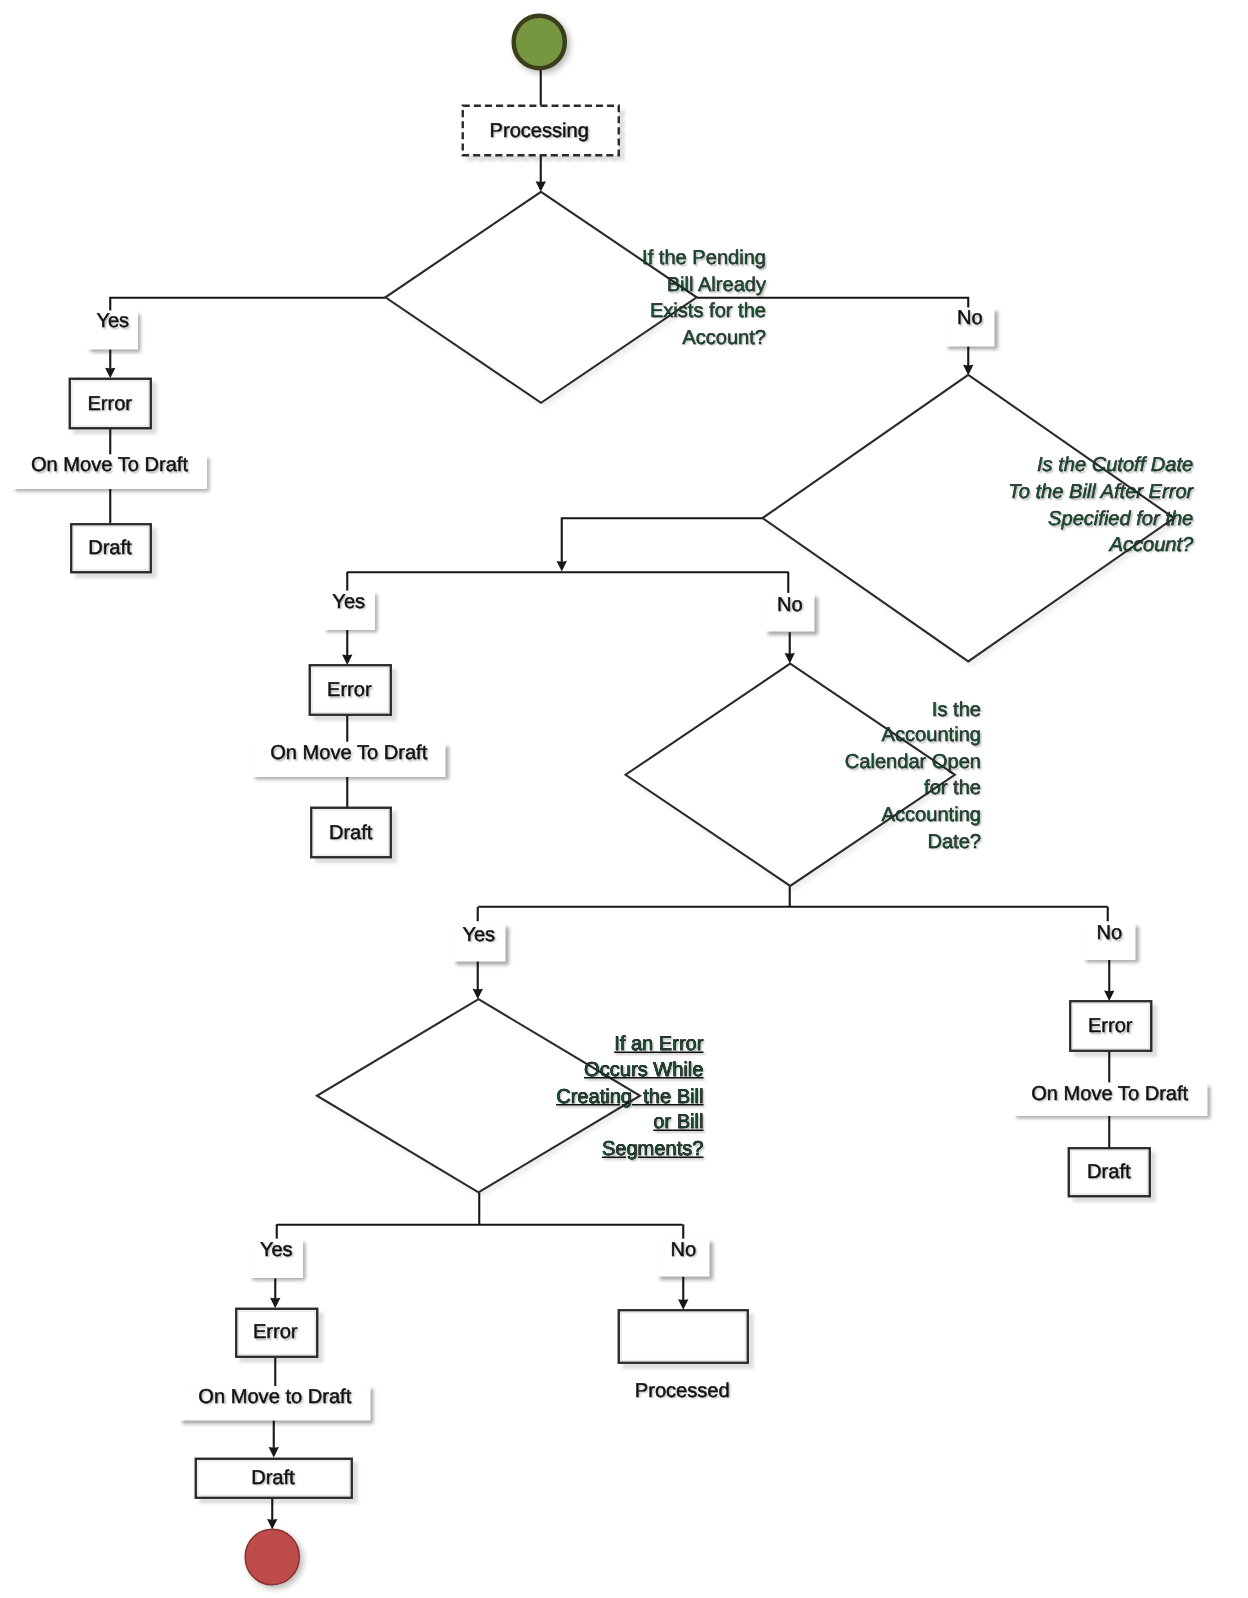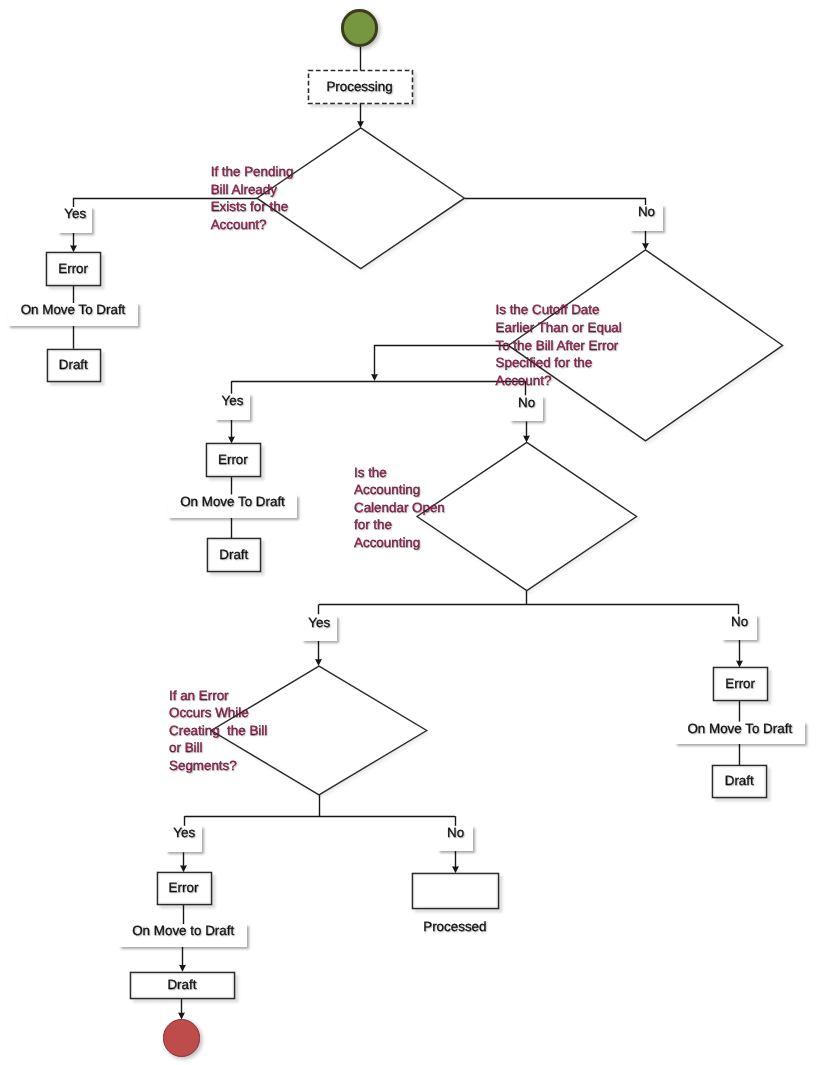--- a/index.html
+++ b/index.html
@@ -51,23 +51,23 @@
     line-height: 1;
     white-space: nowrap;
     text-shadow: 1px 1px 1.4px rgba(0,0,0,0.34);
     -webkit-text-stroke: 0.3px #0f1012;
   }
   .diamond-text {
     -webkit-font-smoothing: antialiased;
     -moz-osx-font-smoothing: grayscale;
     font-smooth: always;
     position: absolute;
-    text-align: left;
+    text-align: right;
     font-size: 13.4px;
-    color: #be185d;
+    color: #14532d;
     white-space: pre;
     text-shadow: 1px 1px 1.4px rgba(0,0,0,0.34);
     -webkit-text-stroke: 0.3px #0f1012;
     pointer-events: none;
   }
   .circ {
     border-radius: 50%;
     box-shadow: 2px 2px 4px rgba(0,0,0,0.28);
   }
 </style>
@@ -260,53 +260,53 @@
     </div>
     <div class="node celltext" style="left: 46.2px; top: 252.2px; width: 53.9px; height: 32.3px;">
       <span class="txt">Error</span>
     </div>
     <div class="node edge-label" style="left: 8.1px; top: 303px; width: 129.8px; height: 22.6px;">
       <span class="txt">On Move To Draft</span>
     </div>
     <div class="node celltext" style="left: 46.7px; top: 348.7px; width: 53.2px; height: 32.2px;">
       <span class="txt">Draft</span>
     </div>
-    <div class="diamond-text" style="left: 495.5px; top: 301.4px; width: 300px; line-height: 17.6px;"><div>Is the Cutoff Date</div><div>Earlier Than or Equal</div><div>To the Bill After Error</div><div>Specified for the</div><div>Account?</div></div>
+    <div class="diamond-text" style="left: 495.5px; top: 301.4px; width: 300px; line-height: 17.6px; font-style: italic;"><div>Is the Cutoff Date</div><div>To the Bill After Error</div><div>Specified for the</div><div>Account?</div></div>
     <div class="node edge-label" style="left: 214.75px; top: 393.65px; width: 35.5px; height: 25.9px;">
       <span class="txt">Yes</span>
     </div>
     <div class="node edge-label" style="left: 510.05px; top: 396.3px; width: 33.1px; height: 25.2px;">
       <span class="txt">No</span>
     </div>
     <div class="node celltext" style="left: 205.9px; top: 443.4px; width: 54px; height: 32.6px;">
       <span class="txt">Error</span>
     </div>
     <div class="node edge-label" style="left: 167.55px; top: 494.5px; width: 129.9px; height: 23.4px;">
       <span class="txt">On Move To Draft</span>
     </div>
     <div class="node celltext" style="left: 207.2px; top: 538.3px; width: 53.2px; height: 32.6px;">
       <span class="txt">Draft</span>
     </div>
-    <div class="diamond-text" style="left: 354px; top: 463.7px; width: 300px; line-height: 17.6px;"><div>Is the</div><div>Accounting</div><div>Calendar Open</div><div>for the</div><div>Accounting</div></div>
+    <div class="diamond-text" style="left: 354px; top: 463.7px; width: 300px; line-height: 17.6px;"><div>Is the</div><div>Accounting</div><div>Calendar Open</div><div>for the</div><div>Accounting</div><div>Date?</div></div>
     <div class="node edge-label" style="left: 301.75px; top: 615.85px; width: 34.9px; height: 24.7px;">
       <span class="txt">Yes</span>
     </div>
     <div class="node edge-label" style="left: 722.15px; top: 615.35px; width: 34.9px; height: 24.7px;">
       <span class="txt">No</span>
     </div>
     <div class="node celltext" style="left: 713.3px; top: 667.4px; width: 53.7px; height: 33px;">
       <span class="txt">Error</span>
     </div>
     <div class="node edge-label" style="left: 674.9px; top: 721.65px; width: 129.8px; height: 22.1px;">
       <span class="txt">On Move To Draft</span>
     </div>
     <div class="node celltext" style="left: 712.4px; top: 765px; width: 53.7px; height: 32px;">
       <span class="txt">Draft</span>
     </div>
-    <div class="diamond-text" style="left: 169px; top: 686.5px; width: 300px; line-height: 17.6px;"><div>If an Error</div><div>Occurs While</div><div>Creating  the Bill</div><div>or Bill</div><div>Segments?</div></div>
+    <div class="diamond-text" style="left: 169px; top: 686.5px; width: 300px; line-height: 17.6px; text-decoration: underline;"><div>If an Error</div><div>Occurs While</div><div>Creating  the Bill</div><div>or Bill</div><div>Segments?</div></div>
     <div class="node edge-label" style="left: 166.2px; top: 826.1px; width: 36px; height: 26.2px;">
       <span class="txt">Yes</span>
     </div>
     <div class="node edge-label" style="left: 438.25px; top: 825.75px; width: 34.7px; height: 25.3px;">
       <span class="txt">No</span>
     </div>
     <div class="node celltext" style="left: 156.5px; top: 872.2px; width: 54px; height: 31.8px;">
       <span class="txt">Error</span>
     </div>
     <div class="node edge-label" style="left: 118.95px; top: 924.35px; width: 128.5px; height: 22.5px;">

